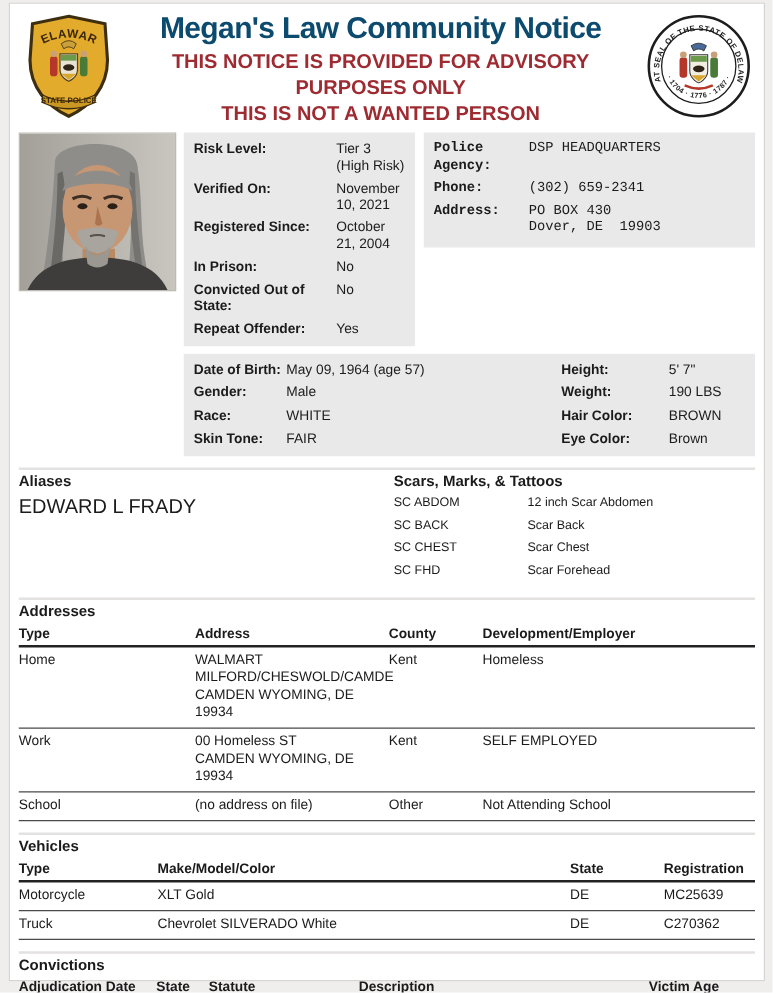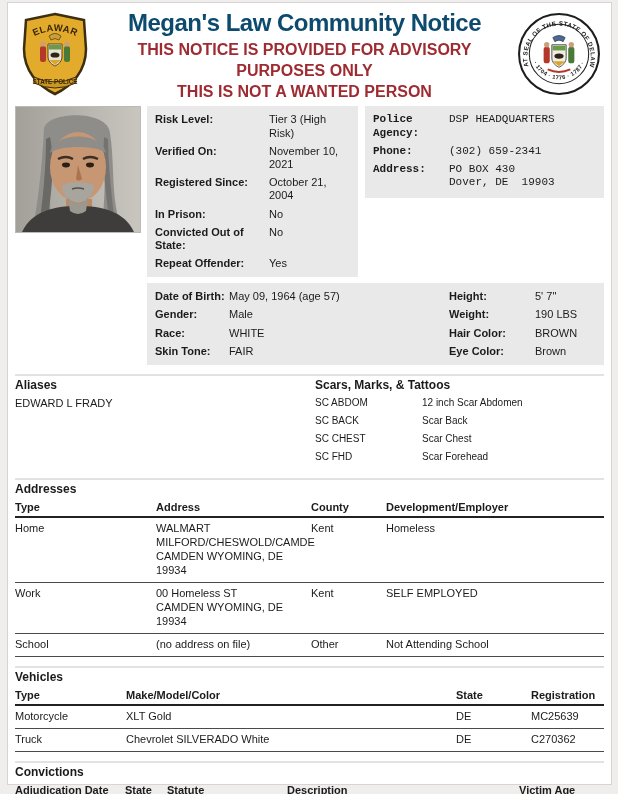--- a/index.html
+++ b/index.html
@@ -19,38 +19,38 @@
   .hdr-center { flex:1; text-align:center; }
   .title { font-size:24px; font-weight:bold; letter-spacing:-0.5px; color:#0c4a6e; }
   .advisory { color:#9e2b31; font-weight:bold; font-size:16px; line-height:1.3; margin-top:3px; }
   .offender-name { text-align:center; font-weight:bold; font-size:15px; margin-top:4px; }
 
   
   .main-info { display:flex; align-items:flex-start; padding:4px 7px 0 7px; }
   .photo-box { width:126px; height:127px; flex:none; border:1px solid #bdb9b4; }
   .photo-box svg { display:block; }
   .panel { background:#e9e9e9; padding:7px 8px; }
-  .risk-panel { width:211px; margin-left:6px; min-height:124px; }
+  .risk-panel { width:185px; margin-left:6px; min-height:124px; }
   .agency-panel { flex:1; margin-left:7px; min-height:92px;font-family:Liberation Mono, monospace; }
   .kv { display:grid; grid-template-columns:114px 1fr; row-gap:5px; font-size:11px; line-height:1.2; }
   .agency-panel .kv { grid-template-columns:76px 1fr; }
   .lbl { font-weight:bold; }
   .val { white-space:pre-wrap; }
 
   .demo-wrap { padding:6px 7px 0 7px; }
   .demo-panel {
     margin-left:132px; background:#e9e9e9; padding:7px 8px; min-height:67px;
     display:grid; grid-template-columns:74px 220px 86px 1fr; row-gap:5px; font-size:11px; line-height:1.2;
   }
 
   
   .section { margin:9px 7px 0 7px; border-top:2px solid #e4e1e1; padding-top:2px; }
   .sec-title { font-size:12px; font-weight:bold; margin-bottom:5px; }
   .two-col { display:grid; grid-template-columns:300px 1fr; }
-  .alias-item { font-size:11px; margin-top:2px; }
+  .alias-item { font-size:16px; margin-top:2px; }
   .scar-row { display:grid; grid-template-columns:107px 1fr; font-size:10px; margin-bottom:7px; }
 
   .t-head { display:grid; font-weight:bold; font-size:11px; border-bottom:2px solid #222; padding-bottom:3px; }
   .t-row { display:grid; font-size:11px; padding:4px 0; border-bottom:1px solid #4a4a4a; line-height:1.27; }
   .grid-addr { grid-template-columns:141px 155px 75px 1fr; }
   .grid-veh  { grid-template-columns:111px 330px 75px 1fr; }
   .grid-conv { grid-template-columns:110px 42px 120px 1fr 85px; }
   .cell { white-space:pre-wrap; padding-right:6px; }
 </style>
 </head>

